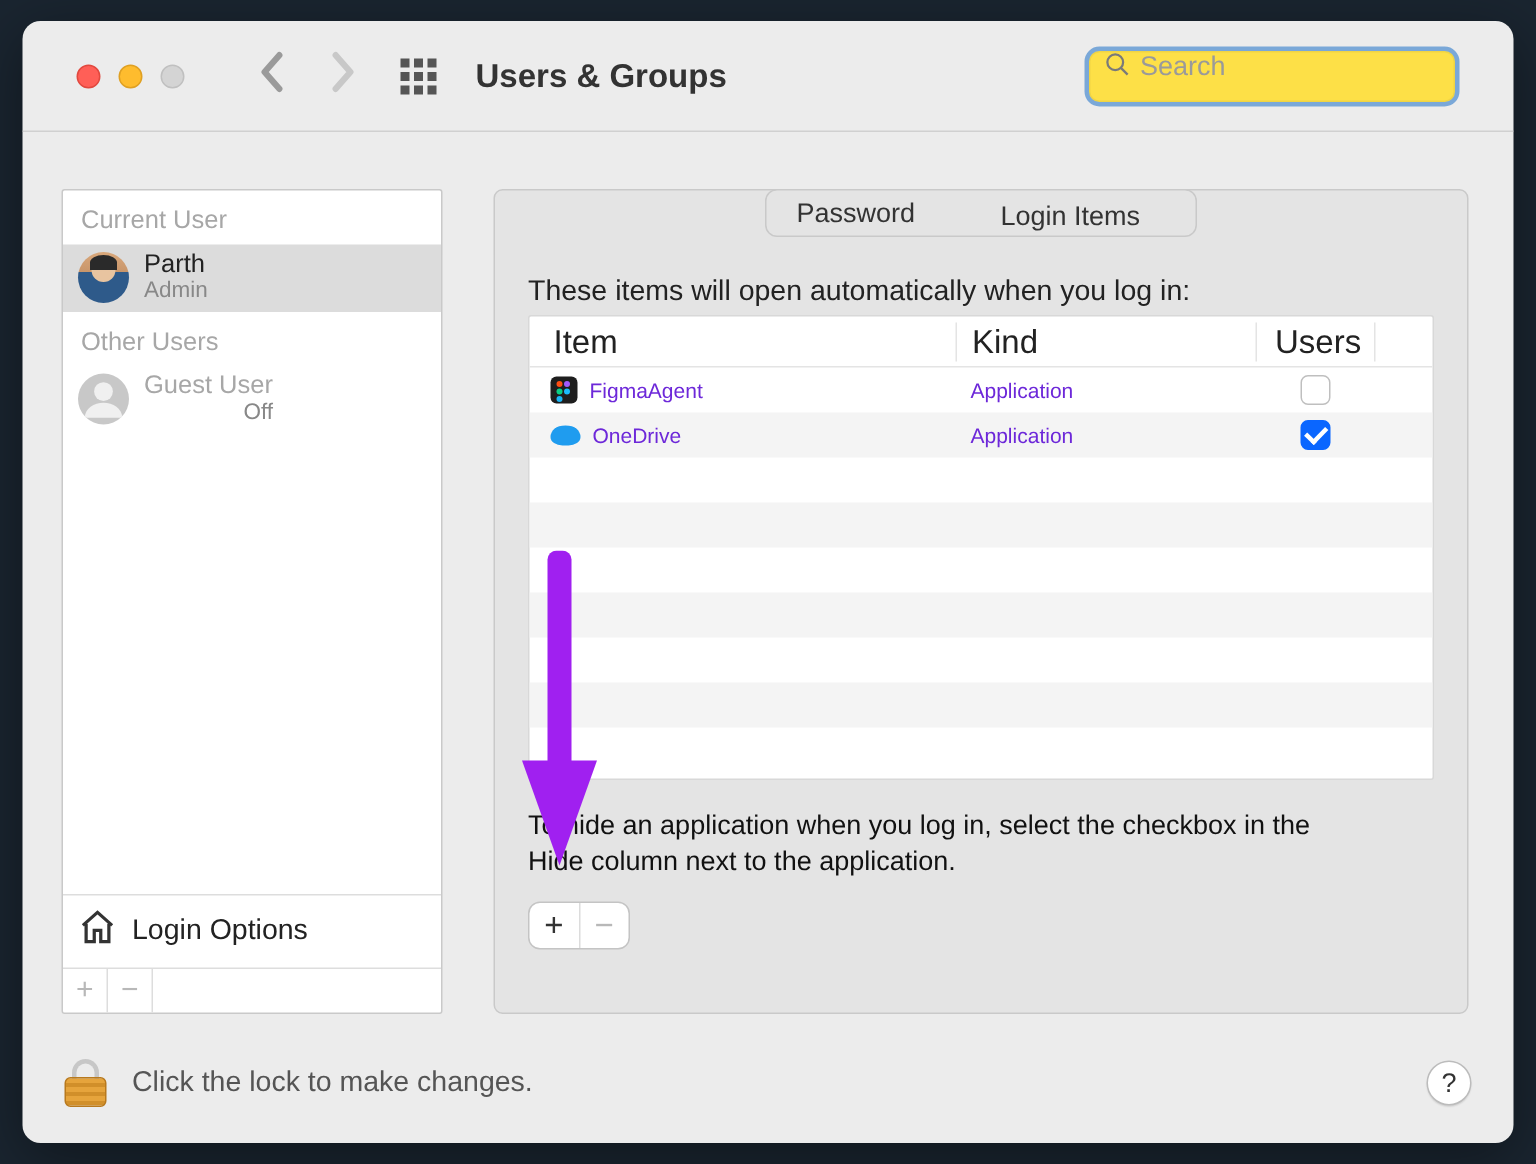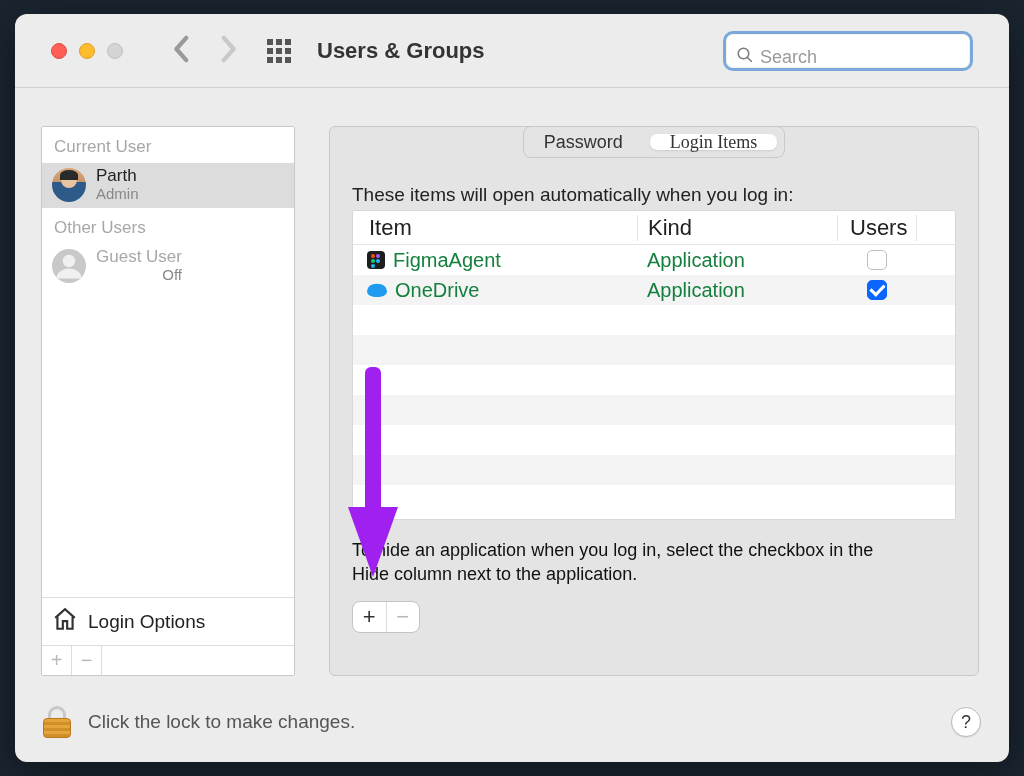--- a/index.html
+++ b/index.html
@@ -19,22 +19,22 @@
   .dot.yellow { background: #febc2e; border: 0.5px solid #dfa023; }
   .dot.gray { background: #d4d4d4; border: 0.5px solid #c0c0c0; }
   .nav { display: flex; gap: 28px; align-items: center; margin-right: 30px; color: #9a9a9a; }
   .nav svg { width: 18px; height: 28px; }
   .grid-icon { width: 24px; height: 24px; display: grid; grid-template-columns: repeat(3,6px);
     grid-template-rows: repeat(3,6px); gap: 3px; margin-right: 26px; cursor: pointer; }
   .grid-icon span { background: #555; width: 6px; height: 6px; }
   .win-title { font-size: 22px; font-weight: 600; color: #333; flex: 0 0 auto; }
   .spacer { flex: 1; }
   .search-wrap {
-    display: flex; align-items: flex-end; width: 250px; height: 40px;
-    border: 3px solid #7aa8d8; border-radius: 10px; background: #ffffff; padding: 0 10px;
+    display: flex; align-items: flex-start; width: 250px; height: 40px;
+    border: 3px solid #7aa8d8; border-radius: 10px; background: #fde047; padding: 0 10px;
     box-shadow: 0 0 0 1px rgba(0,0,0,0.05) inset;
   }
   .search-wrap svg { width: 18px; height: 18px; stroke: #7a7a7a; fill: none; stroke-width: 2; margin-right: 6px; }
   .search-wrap input { border: none; outline: none; background: transparent; font-size: 18px; color: #333; width: 100%; }
   .search-wrap input::placeholder { color: #9a9a9a; }
 
   .content { flex: 1; display: flex; padding: 38px 30px 20px 26px; gap: 34px; }
 
   .sidebar {
     width: 254px; background: #fff; border: 1px solid #c9c9c9; border-radius: 2px;
@@ -64,33 +64,33 @@
   .sb-btn { width: 30px; display: flex; align-items: center; justify-content: center;
     border-right: 1px solid #ddd; color: #b8b8b8; font-size: 20px; cursor: pointer; }
 
   .main { flex: 1; background: #e4e4e4; border: 1px solid #c9c9c9; border-radius: 6px;
     display: flex; flex-direction: column; padding: 0; position: relative; }
   .tabs-wrap { display: flex; justify-content: center; margin-top: -1px; }
   .tabs { display: flex; border: 1px solid #c9c9c9; border-radius: 8px; overflow: hidden;
     background: #e4e4e4; height: 32px; }
   .tab { padding: 0 20px; display: flex; align-items: center; font-size: 18px; color: #333;
     cursor: pointer; }
-  .tab.active { background: #fff; border-radius: 7px; margin: 7px; box-shadow: 0 1px 2px rgba(0,0,0,0.1); font-family: Liberation Serif, serif; }
+  .tab.active { background: #fff; border-radius: 7px; margin: 17px; box-shadow: 0 1px 2px rgba(0,0,0,0.1); }
 
   .main-body { padding: 26px 22px 18px; display: flex; flex-direction: column; flex: 1; }
   .intro { font-size: 19px; color: #222; margin-bottom: 4px; }
   .table { background: #fff; border: 1px solid #d8d8d8; border-radius: 2px; flex: 0 0 auto;
     height: 310px; overflow: hidden; }
   .thead { display: flex; height: 34px; align-items: center; border-bottom: 1px solid #e4e4e4;
     font-size: 22px; color: #222; }
   .th-item { width: 284px; padding-left: 16px; }
   .th-kind { width: 200px; border-left: 1px solid #e4e4e4; padding-left: 10px; }
   .th-hide { flex: 1; border-left: 1px solid #e4e4e4; padding-left: 12px; border-right: 1px solid #e4e4e4; margin-right: 38px; }
   .tbody { }
-  .trow { display: flex; height: 30px; align-items: center; font-size: 20px; color: #15803d; justify-content: space-between; }
+  .trow { display: flex; height: 30px; align-items: center; font-size: 14px; color: #6d28d9; justify-content: space-between; }
   .trow.alt { background: #f4f4f4; }
   .td-item { width: 284px; padding-left: 14px; display: flex; align-items: center; gap: 8px; }
   .td-kind { width: 200px; padding-left: 10px; }
   .td-hide { flex: 1; display: flex; justify-content: center; padding-right: 38px; }
   .app-icon { width: 18px; height: 18px; border-radius: 4px; display: inline-block; }
   .app-icon.figma { background: #1e1e1e; position: relative; }
   .app-icon.figma::before { content: ""; position: absolute; left: 4px; top: 3px; width: 4px; height: 4px;
     background: #ff4d12; border-radius: 2px; }
   .app-icon.figma::after { content: ""; position: absolute; left: 9px; top: 3px; width: 4px; height: 4px;
     background: #a259ff; border-radius: 2px; box-shadow: -5px 5px 0 #0acf83, 0 5px 0 #1abcfe, -5px 10px 0 #19b6f6; }

